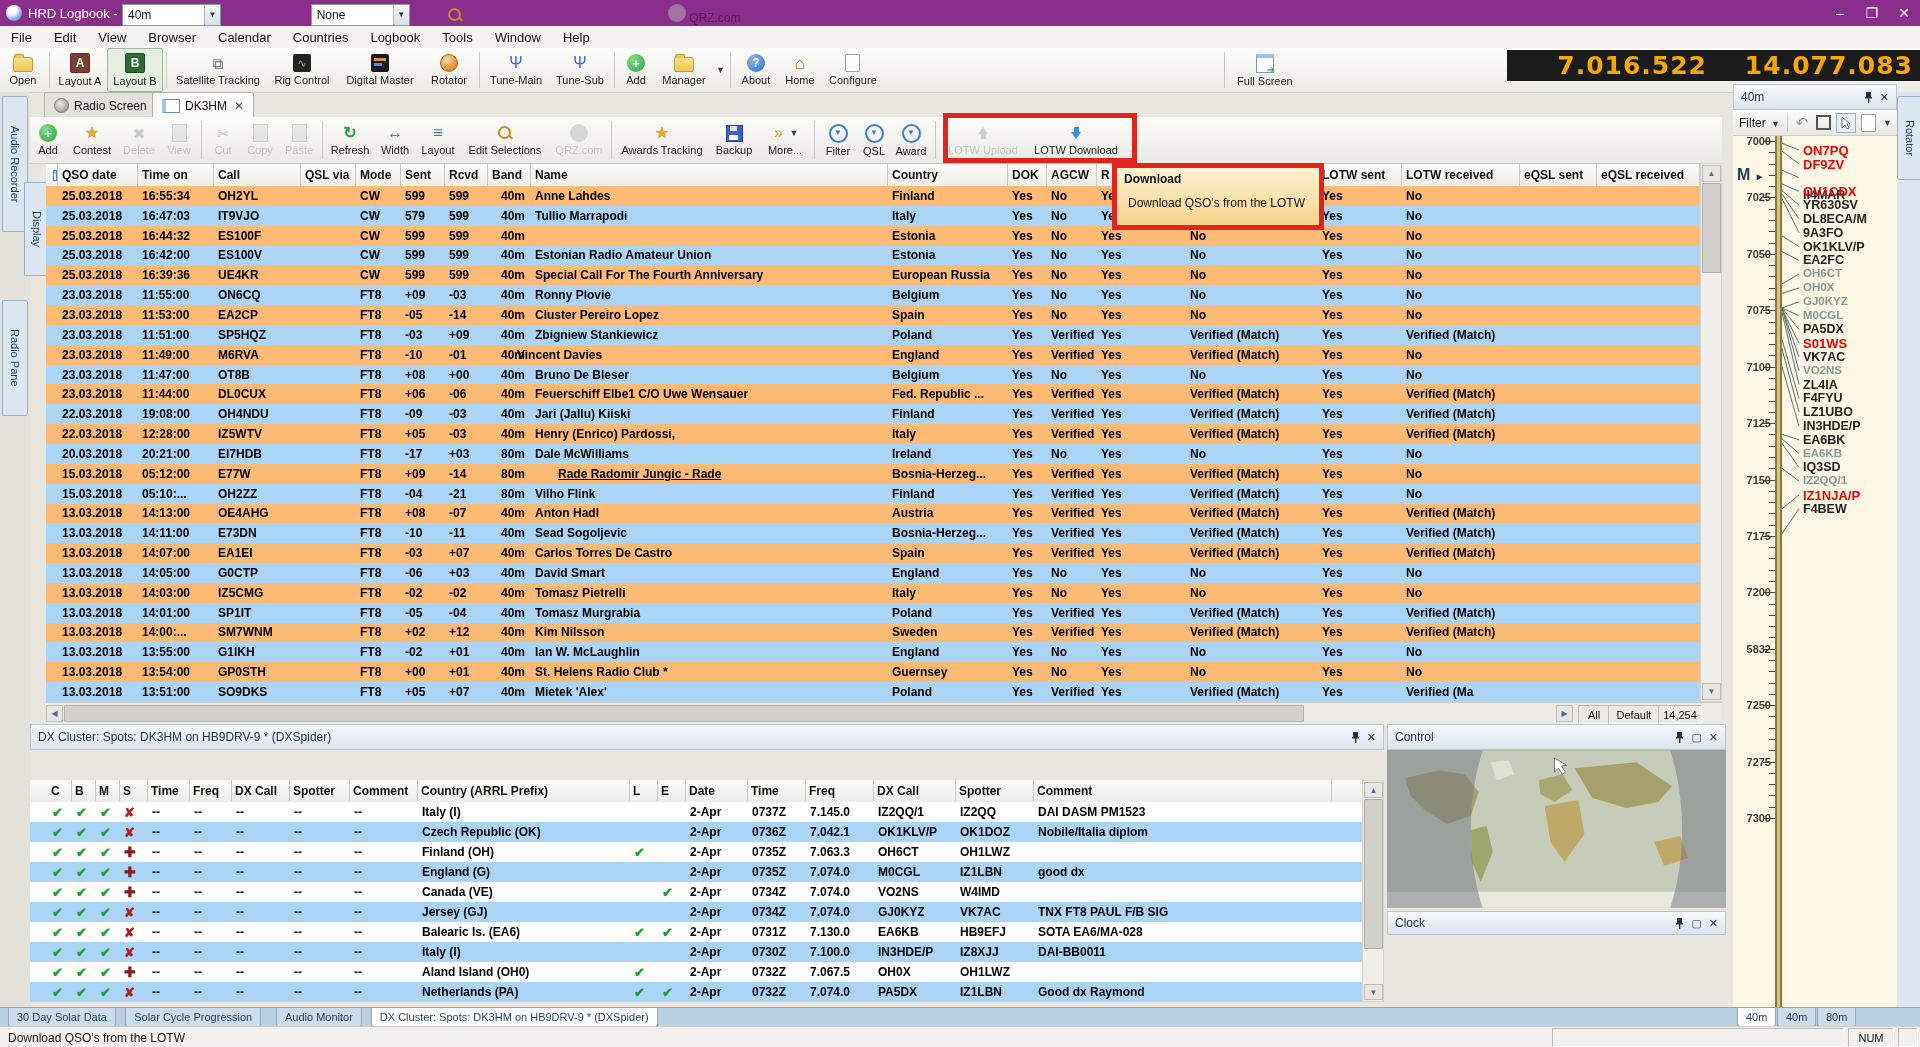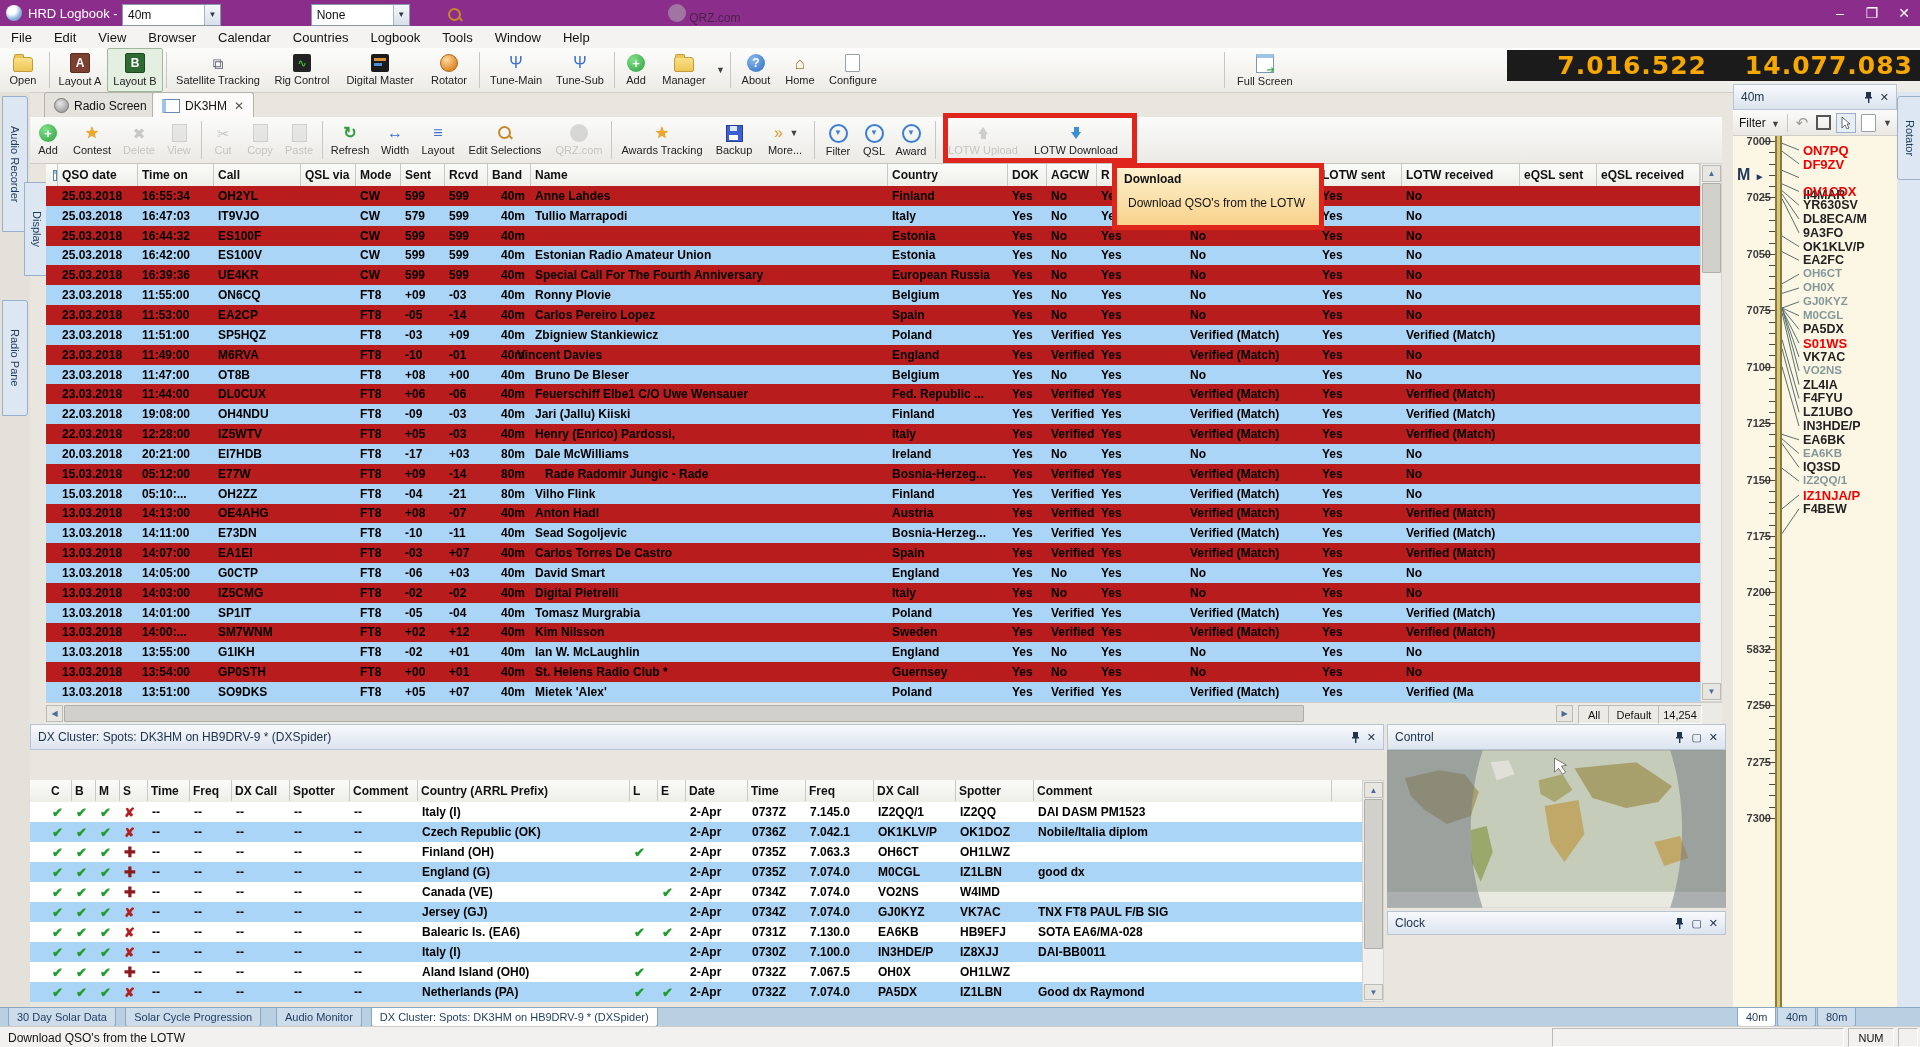--- a/index.html
+++ b/index.html
@@ -89,21 +89,21 @@
   .toolbar2{left:30px;top:117px;width:1692px;height:46px;background:linear-gradient(#fbfbfa,#ebeae5);
             border-bottom:1px solid #cfcdc8;display:flex;align-items:stretch;}
   .tb2-btn{display:flex;flex-direction:column;align-items:center;justify-content:center;gap:2px;
            font-size:11px;color:#222;}
   
   .loghead{left:46px;top:163px;width:1654px;height:23px;background:linear-gradient(#fbfbf9,#eeeee8);
            border-top:1px solid #c6c6c0;border-bottom:1px solid #b5b5b0;}
   .loghead .hc{position:absolute;top:0;height:22px;display:flex;align-items:center;
                font-size:12px;font-weight:700;padding-left:4px;border-right:1px solid #c9c9c4;
                box-sizing:border-box;overflow:hidden;white-space:nowrap;}
-  .logrows{left:46px;top:186px;width:1654px;height:516px;overflow:hidden;background:#b91c1c;}
+  .logrows{left:46px;top:186px;width:1654px;height:516px;overflow:hidden;background:#fdba74;}
   .lrow{position:relative;width:100%;}
   .lrow.alt{background:#abd5f6;}
   .lrow .c{position:absolute;top:0;height:100%;display:flex;align-items:center;
            font-size:12px;font-weight:700;padding-left:4px;box-sizing:border-box;
            overflow:hidden;white-space:nowrap;color:#000;}
   .hgrid{width:10px;height:9px;background:linear-gradient(#9ec4e8 0 3px,#fff 3px);border:1px solid #5a82aa;margin-left:3px;}
   
   .sb-track{background:#f0efec;border:1px solid #d5d3ce;box-sizing:border-box;}
   .sb-btn{position:absolute;background:#e8e6e1;border:1px solid #bdbbb6;box-sizing:border-box;
           display:flex;align-items:center;justify-content:center;font-size:8px;color:#4a6a9a;}
@@ -565,21 +565,21 @@
       <div class="lrow" style="height: 19.8462px;">
         <div class="c" style="left: 0px; width: 12px;"></div>
         <div class="c" style="left: 12px; width: 80px;">23.03.2018</div>
         <div class="c" style="left: 92px; width: 76px;">11:53:00</div>
         <div class="c" style="left: 168px; width: 87px;">EA2CP</div>
         <div class="c" style="left: 255px; width: 55px;"></div>
         <div class="c" style="left: 310px; width: 45px;">FT8</div>
         <div class="c" style="left: 355px; width: 44px;">-05</div>
         <div class="c" style="left: 399px; width: 43px;">-14</div>
         <div class="c" style="left: 442px; width: 43px; justify-content: flex-end; padding-right: 6px;">40m</div>
-        <div class="c" style="left: 485px; width: 357px;">Carlos Pereiro Lopez</div>
+        <div class="c" style="left: 485px; width: 357px;">Cluster Pereiro Lopez</div>
         <div class="c" style="left: 842px; width: 120px;">Spain</div>
         <div class="c" style="left: 962px; width: 39px;">Yes</div>
         <div class="c" style="left: 1001px; width: 50px;">No</div>
         <div class="c" style="left: 1051px; width: 89px;">Yes</div>
         <div class="c" style="left: 1140px; width: 132px;">No</div>
         <div class="c" style="left: 1272px; width: 84px;">Yes</div>
         <div class="c" style="left: 1356px; width: 118px;">No</div>
         <div class="c" style="left: 1474px; width: 77px;"></div>
         <div class="c" style="left: 1551px; width: 103px;"></div>
       </div>
@@ -733,21 +733,21 @@
       <div class="lrow" style="height: 19.8462px;">
         <div class="c" style="left: 0px; width: 12px;"></div>
         <div class="c" style="left: 12px; width: 80px;">15.03.2018</div>
         <div class="c" style="left: 92px; width: 76px;">05:12:00</div>
         <div class="c" style="left: 168px; width: 87px;">E77W</div>
         <div class="c" style="left: 255px; width: 55px;"></div>
         <div class="c" style="left: 310px; width: 45px;">FT8</div>
         <div class="c" style="left: 355px; width: 44px;">+09</div>
         <div class="c" style="left: 399px; width: 43px;">-14</div>
         <div class="c" style="left: 442px; width: 43px; justify-content: flex-end; padding-right: 6px;">80m</div>
-        <div class="c" style="left: 495px; width: 357px;">Rade Radomir Jungic - Rade</div>
+        <div class="c" style="left: 508px; width: 357px; text-decoration: underline;">Rade Radomir Jungic - Rade</div>
         <div class="c" style="left: 842px; width: 120px;">Bosnia-Herzeg...</div>
         <div class="c" style="left: 962px; width: 39px;">Yes</div>
         <div class="c" style="left: 1001px; width: 50px;">Verified (Match)</div>
         <div class="c" style="left: 1051px; width: 89px;">Yes</div>
         <div class="c" style="left: 1140px; width: 132px;">Verified (Match)</div>
         <div class="c" style="left: 1272px; width: 84px;">Yes</div>
         <div class="c" style="left: 1356px; width: 118px;">No</div>
         <div class="c" style="left: 1474px; width: 77px;"></div>
         <div class="c" style="left: 1551px; width: 103px;"></div>
       </div>
@@ -859,21 +859,21 @@
       <div class="lrow" style="height: 19.8462px;">
         <div class="c" style="left: 0px; width: 12px;"></div>
         <div class="c" style="left: 12px; width: 80px;">13.03.2018</div>
         <div class="c" style="left: 92px; width: 76px;">14:03:00</div>
         <div class="c" style="left: 168px; width: 87px;">IZ5CMG</div>
         <div class="c" style="left: 255px; width: 55px;"></div>
         <div class="c" style="left: 310px; width: 45px;">FT8</div>
         <div class="c" style="left: 355px; width: 44px;">-02</div>
         <div class="c" style="left: 399px; width: 43px;">-02</div>
         <div class="c" style="left: 442px; width: 43px; justify-content: flex-end; padding-right: 6px;">40m</div>
-        <div class="c" style="left: 485px; width: 357px;">Digital Pietrelli</div>
+        <div class="c" style="left: 485px; width: 357px;">Tomasz Pietrelli</div>
         <div class="c" style="left: 842px; width: 120px;">Italy</div>
         <div class="c" style="left: 962px; width: 39px;">Yes</div>
         <div class="c" style="left: 1001px; width: 50px;">No</div>
         <div class="c" style="left: 1051px; width: 89px;">Yes</div>
         <div class="c" style="left: 1140px; width: 132px;">No</div>
         <div class="c" style="left: 1272px; width: 84px;">Yes</div>
         <div class="c" style="left: 1356px; width: 118px;">No</div>
         <div class="c" style="left: 1474px; width: 77px;"></div>
         <div class="c" style="left: 1551px; width: 103px;"></div>
       </div>

